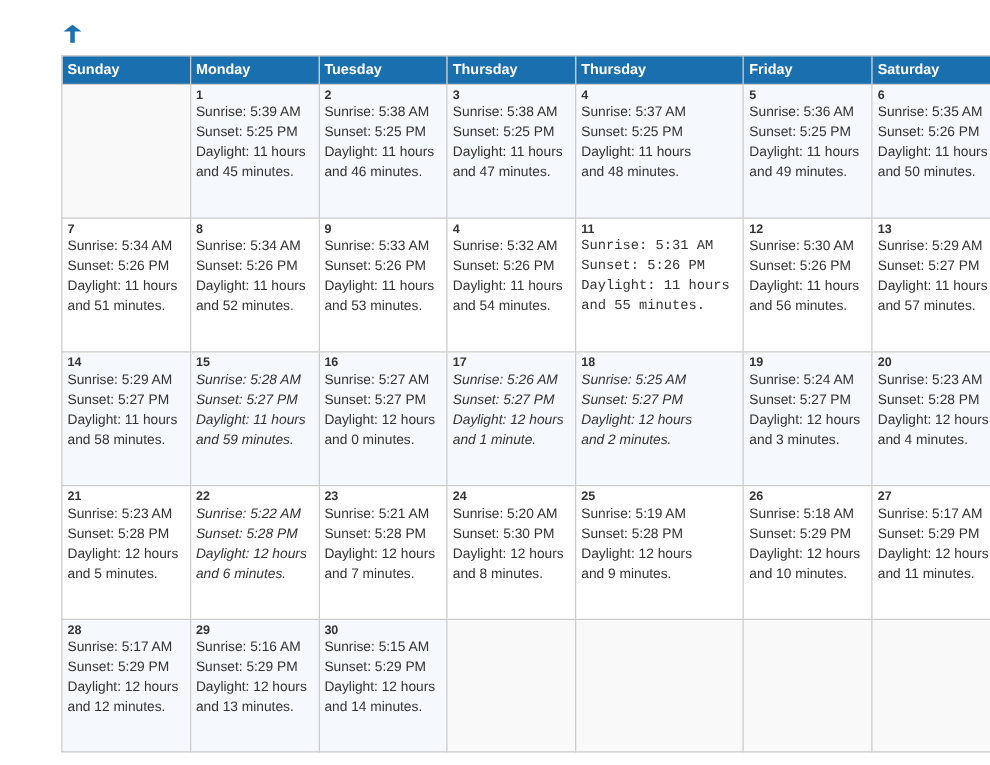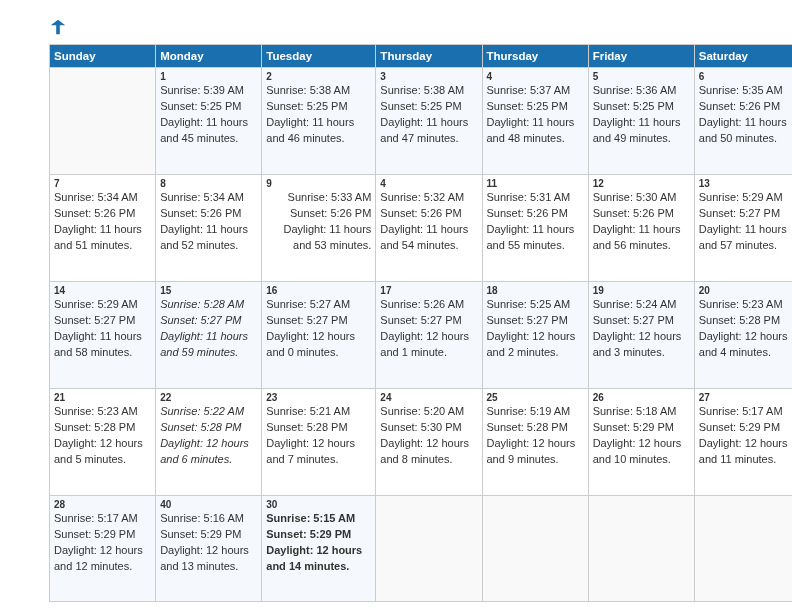--- a/index.html
+++ b/index.html
@@ -189,35 +189,35 @@
           </td>
           <td>
             <span class="day-num">8</span>
             <div class="day-info" style="white-space: pre-line;">Sunrise: 5:34 AM
 Sunset: 5:26 PM
 Daylight: 11 hours
 and 52 minutes.</div>
           </td>
           <td>
             <span class="day-num">9</span>
-            <div class="day-info" style="white-space: pre-line; text-align: right;">Sunrise: 5:33 AM
+            <div class="day-info" style="white-space: pre-line;">Sunrise: 5:33 AM
 Sunset: 5:26 PM
 Daylight: 11 hours
 and 53 minutes.</div>
           </td>
           <td>
             <span class="day-num">4</span>
             <div class="day-info" style="white-space: pre-line;">Sunrise: 5:32 AM
 Sunset: 5:26 PM
 Daylight: 11 hours
 and 54 minutes.</div>
           </td>
           <td>
             <span class="day-num">11</span>
-            <div class="day-info" style="white-space: pre-line;">Sunrise: 5:31 AM
+            <div class="day-info" style="white-space: pre-line; font-family: Liberation Mono, monospace;">Sunrise: 5:31 AM
 Sunset: 5:26 PM
 Daylight: 11 hours
 and 55 minutes.</div>
           </td>
           <td>
             <span class="day-num">12</span>
             <div class="day-info" style="white-space: pre-line;">Sunrise: 5:30 AM
 Sunset: 5:26 PM
 Daylight: 11 hours
 and 56 minutes.</div>
@@ -247,28 +247,28 @@
           </td>
           <td>
             <span class="day-num">16</span>
             <div class="day-info" style="white-space: pre-line;">Sunrise: 5:27 AM
 Sunset: 5:27 PM
 Daylight: 12 hours
 and 0 minutes.</div>
           </td>
           <td>
             <span class="day-num">17</span>
-            <div class="day-info" style="white-space: pre-line;">Sunrise: 5:26 AM
+            <div class="day-info" style="white-space: pre-line; font-style: italic;">Sunrise: 5:26 AM
 Sunset: 5:27 PM
 Daylight: 12 hours
 and 1 minute.</div>
           </td>
           <td>
             <span class="day-num">18</span>
-            <div class="day-info" style="white-space: pre-line;">Sunrise: 5:25 AM
+            <div class="day-info" style="white-space: pre-line; font-style: italic;">Sunrise: 5:25 AM
 Sunset: 5:27 PM
 Daylight: 12 hours
 and 2 minutes.</div>
           </td>
           <td>
             <span class="day-num">19</span>
             <div class="day-info" style="white-space: pre-line;">Sunrise: 5:24 AM
 Sunset: 5:27 PM
 Daylight: 12 hours
 and 3 minutes.</div>
@@ -334,29 +334,29 @@
         </tr>
         <tr>
           <td>
             <span class="day-num">28</span>
             <div class="day-info" style="white-space: pre-line;">Sunrise: 5:17 AM
 Sunset: 5:29 PM
 Daylight: 12 hours
 and 12 minutes.</div>
           </td>
           <td>
-            <span class="day-num">40</span>
+            <span class="day-num">29</span>
             <div class="day-info" style="white-space: pre-line;">Sunrise: 5:16 AM
 Sunset: 5:29 PM
 Daylight: 12 hours
 and 13 minutes.</div>
           </td>
           <td>
             <span class="day-num">30</span>
-            <div class="day-info" style="white-space: pre-line; font-weight: bold;">Sunrise: 5:15 AM
+            <div class="day-info" style="white-space: pre-line;">Sunrise: 5:15 AM
 Sunset: 5:29 PM
 Daylight: 12 hours
 and 14 minutes.</div>
           </td>
           <td class="empty-cell"></td>
           <td class="empty-cell"></td>
           <td class="empty-cell"></td>
           <td class="empty-cell"></td>
         </tr>
       </tbody>

